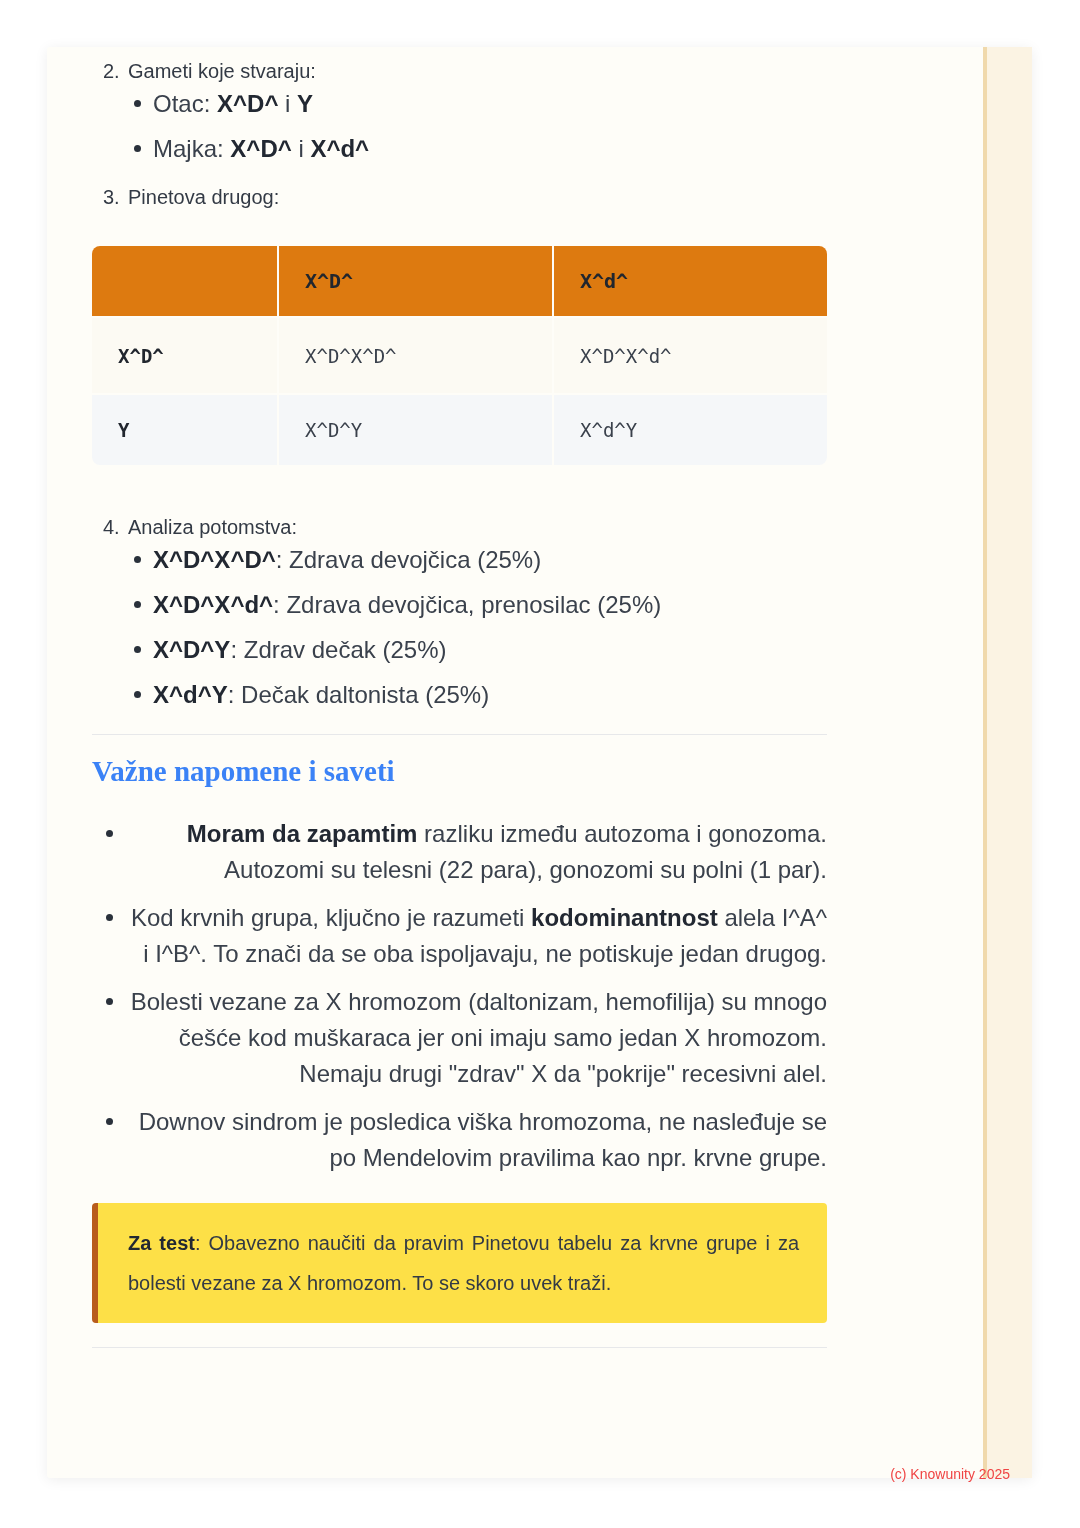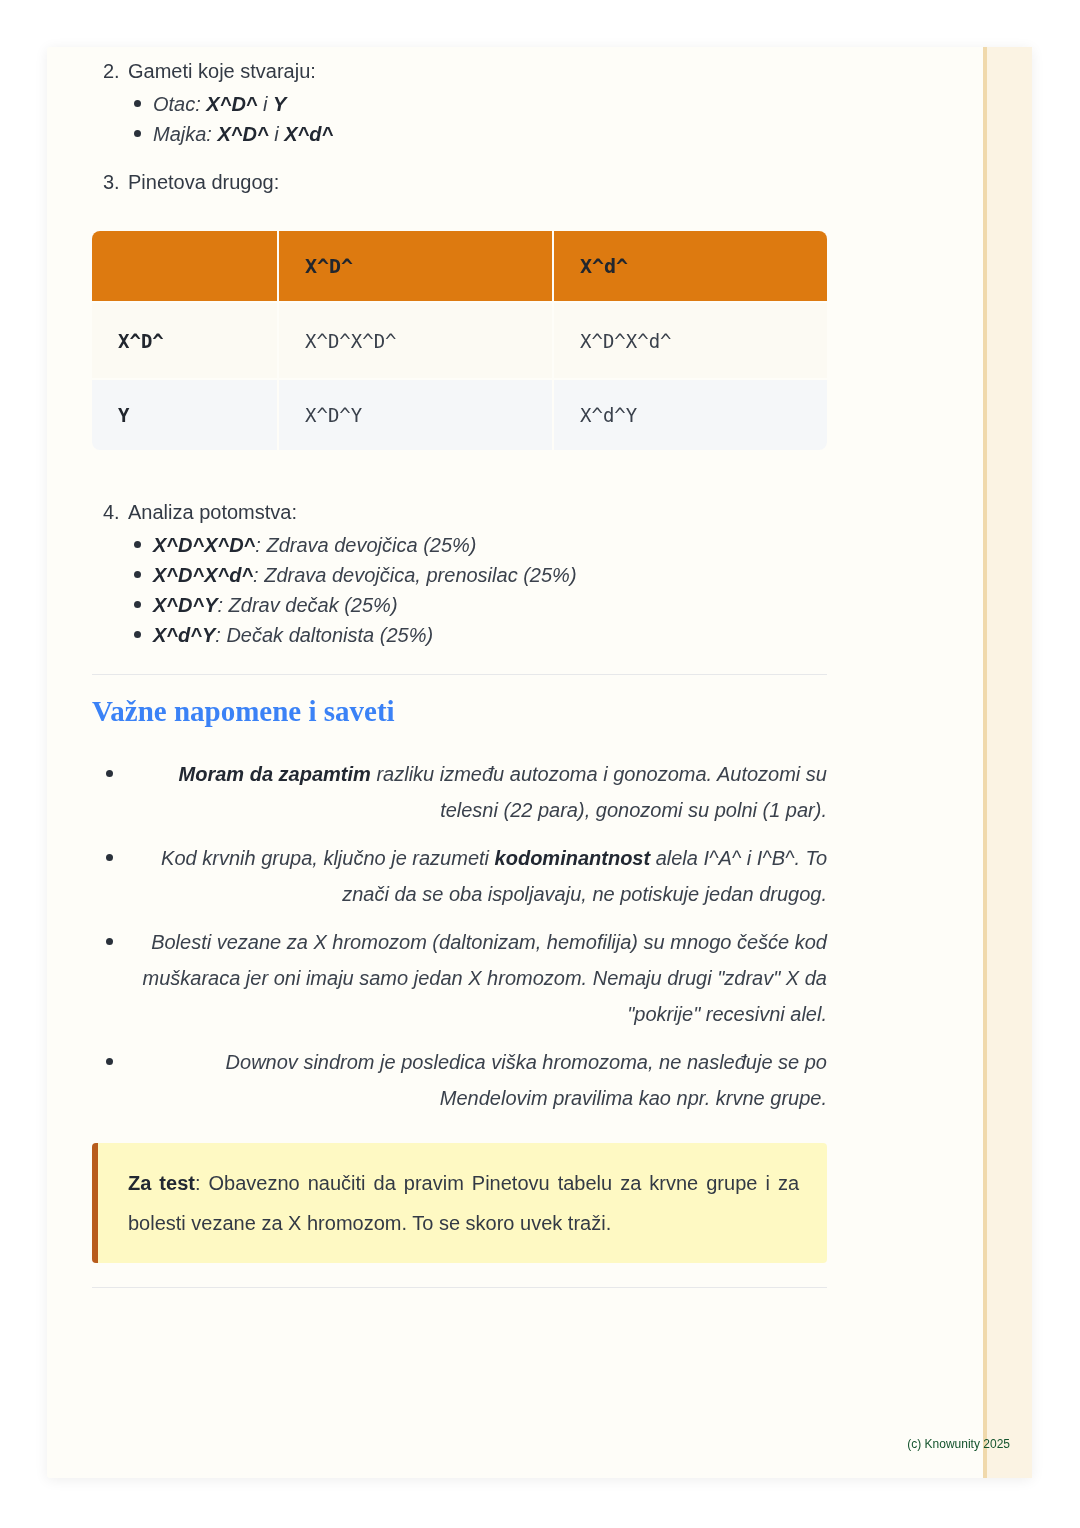--- a/index.html
+++ b/index.html
@@ -31,27 +31,27 @@
     width: 735px; margin-left: 45px; padding-top: 9px;
   }
   b { color: #222832; font-weight: bold; }
 
   
   .num-item { display: flex; padding-left: 11px; font-size: 20px; line-height: 30px; color: #333A45; }
   .num-item .num { width: 25px; flex: none; }
 
   
   ul.bullets { list-style: none; margin: 0; padding: 0; }
-  ul.bullets li { position: relative; padding-left: 61px; font-size: 20px; line-height: 30px; font-style: italic; }
+  ul.bullets li { position: relative; padding-left: 61px; font-size: 24px; line-height: 30px; }
   ul.bullets li::before {
     content: ""; position: absolute; left: 42px; top: 11px;
     width: 7px; height: 7px; border-radius: 50%; background: #2A313B;
   }
   ul.gameti { margin-top: 3px; }
-  ul.gameti li + li, ul.analiza li + li { }
+  ul.gameti li + li, ul.analiza li + li { margin-top: 15px; }
   ul.analiza { margin-top: 3px; }
   .mt-sec3 { margin-top: 18px; }
   .mt-sec4 { margin-top: 47px; }
 
   
   .ptable {
     margin-top: 34px; width: 735px;
     display: grid; grid-template-columns: 185px 273px 273px; gap: 2px;
     border-radius: 8px; overflow: hidden;
   }
@@ -74,31 +74,31 @@
     font-weight: bold; color: #3b82f6; font-family: Liberation Serif, serif;
   }
 
   ul.main { margin-top: 29px; text-align: right; }
   ul.main li { padding-left: 36px; line-height: 36px; }
   ul.main li::before { left: 14px; top: 14px; }
   ul.main li + li { margin-top: 12px; }
 
   .callout {
     margin-top: 27px;
-    background: #fef9c3;
+    background: #fde047;
     border-left: 6px solid #B85C1C;
     border-radius: 4px;
     padding: 20px 28px 20px 30px;
     font-size: 20px; line-height: 40px;
     text-align: justify; color: #333A45;
   }
 
   .footer {
-    position: absolute; top: 1390px; right: 22px;
-    font-size: 12px; color: #14532d; z-index: 3;
+    position: absolute; top: 1419px; right: 22px;
+    font-size: 14px; color: #ef4444; z-index: 3;
   }
 </style>
 </head>
 <body>
 
 <div class="card">
   <div class="ribbon"></div>
 
   <div class="content">
 

